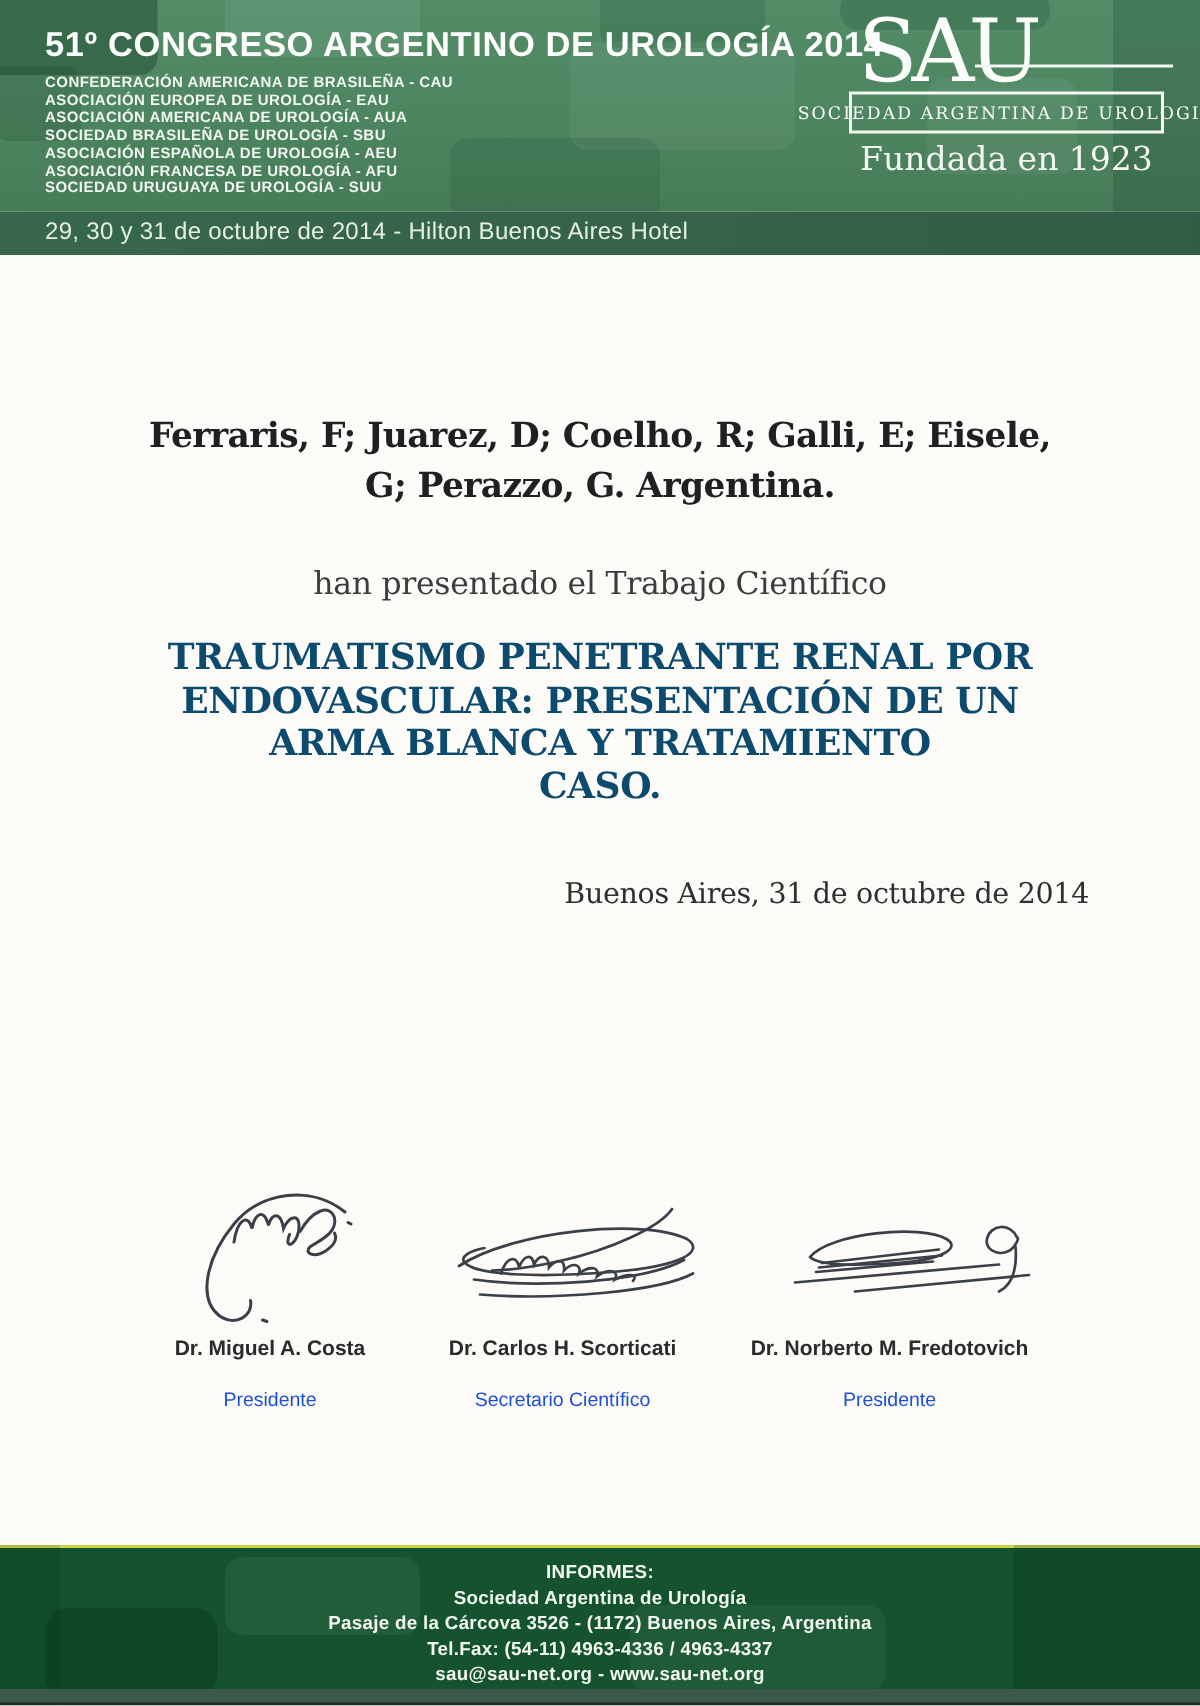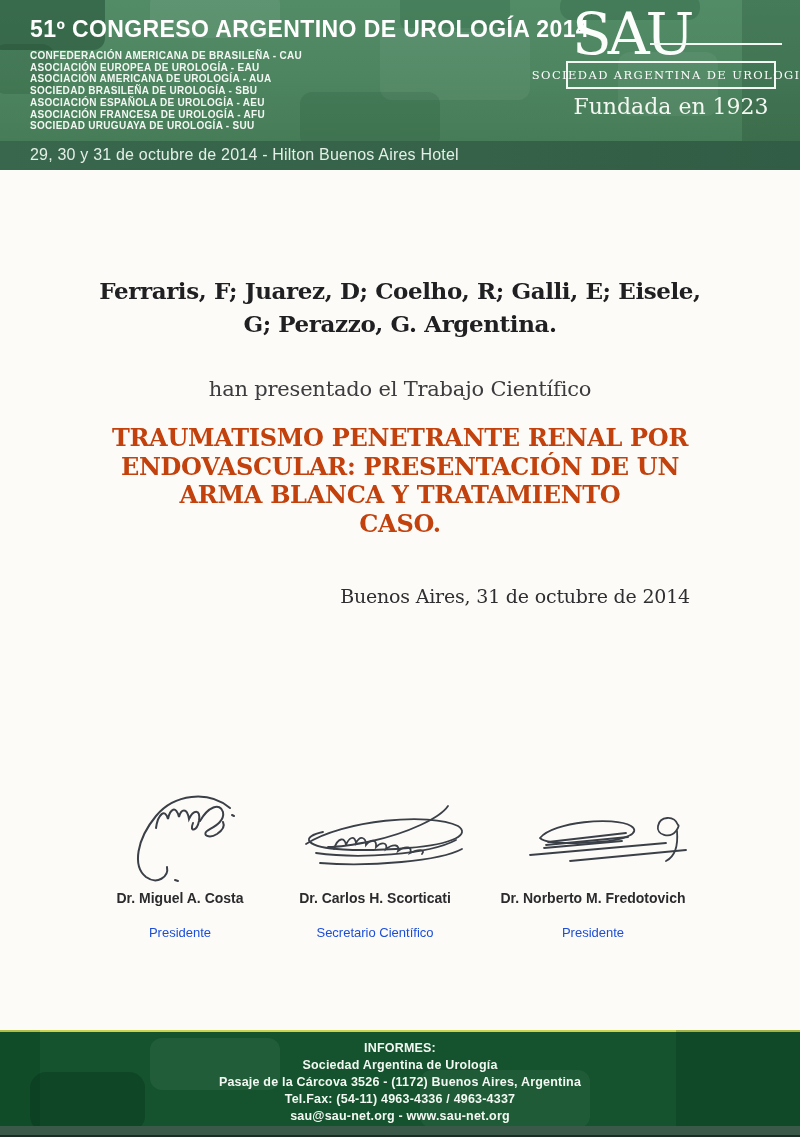--- a/index.html
+++ b/index.html
@@ -57,26 +57,26 @@
     font-family:"DejaVu Serif",serif;font-weight:bold;font-size:23px;
     letter-spacing:-.4px;color:#202023;line-height:33px;
   }
   .presentation{
     position:absolute;left:0;top:377px;width:800px;text-align:center;
     font-family:"DejaVu Serif",serif;font-size:21px;color:#3c3c3e;letter-spacing:-.2px;
   }
   .work-title{
     position:absolute;left:0;top:424px;width:800px;text-align:center;
     font-family:"DejaVu Serif",serif;font-weight:bold;font-size:24px;
-    color:#c2410c;line-height:28.5px;letter-spacing:-.3px;
+    color:#0c4a6e;line-height:28.5px;letter-spacing:-.3px;
   }
   .serif-line{white-space:nowrap;}
   .place-date{
     position:absolute;left:0;top:585px;width:690px;text-align:right;
-    font-family:"DejaVu Serif",serif;font-size:19px;color:#2f2f31;letter-spacing:-.2px;
+    font-family:"DejaVu Serif",serif;font-size:19px;color:#2f2f31;letter-spacing:-.2px;padding-left:36px;
   }
   
   .sig-svg{position:absolute;}
   .sig-block{position:absolute;top:890px;text-align:center;}
   .sig-name{font-size:14px;font-weight:bold;color:#2b2b2d;white-space:nowrap;}
   .sig-role{margin-top:19px;font-size:13px;color:#1d4ed8;white-space:nowrap;}
   
   .footer-bar{
     position:absolute;left:0;top:1030px;width:800px;height:107px;
     background:#14532d;overflow:hidden;

